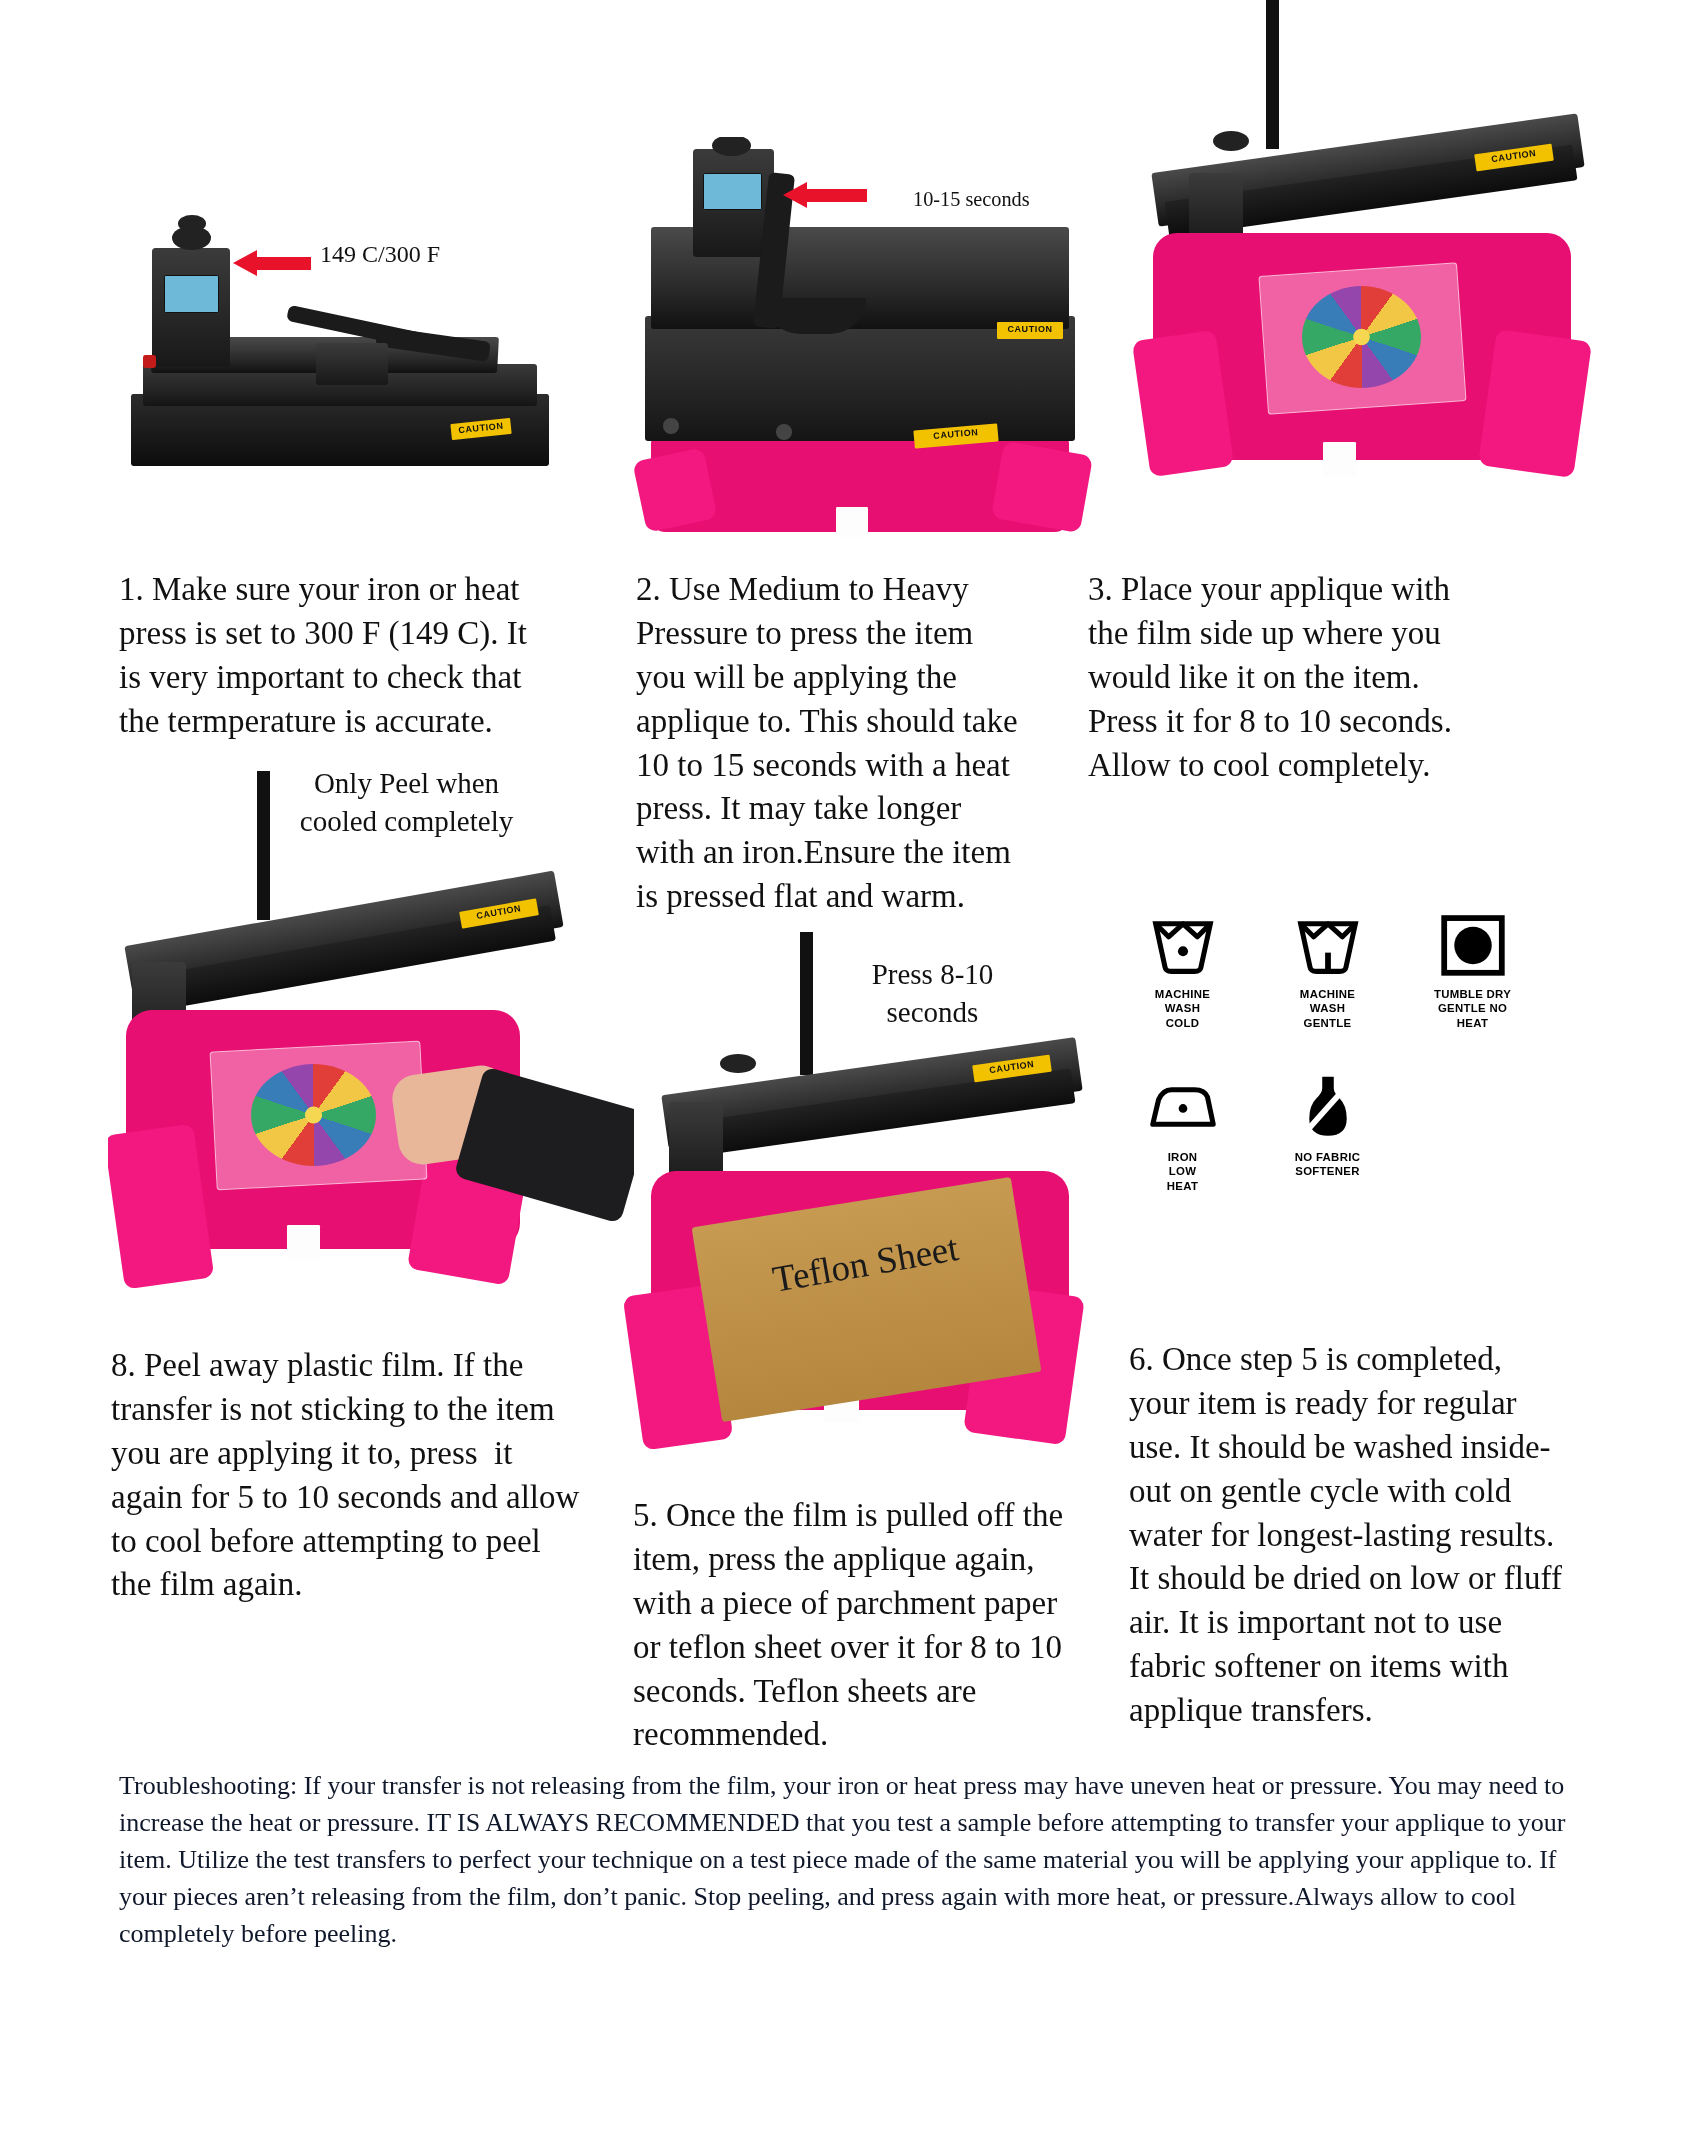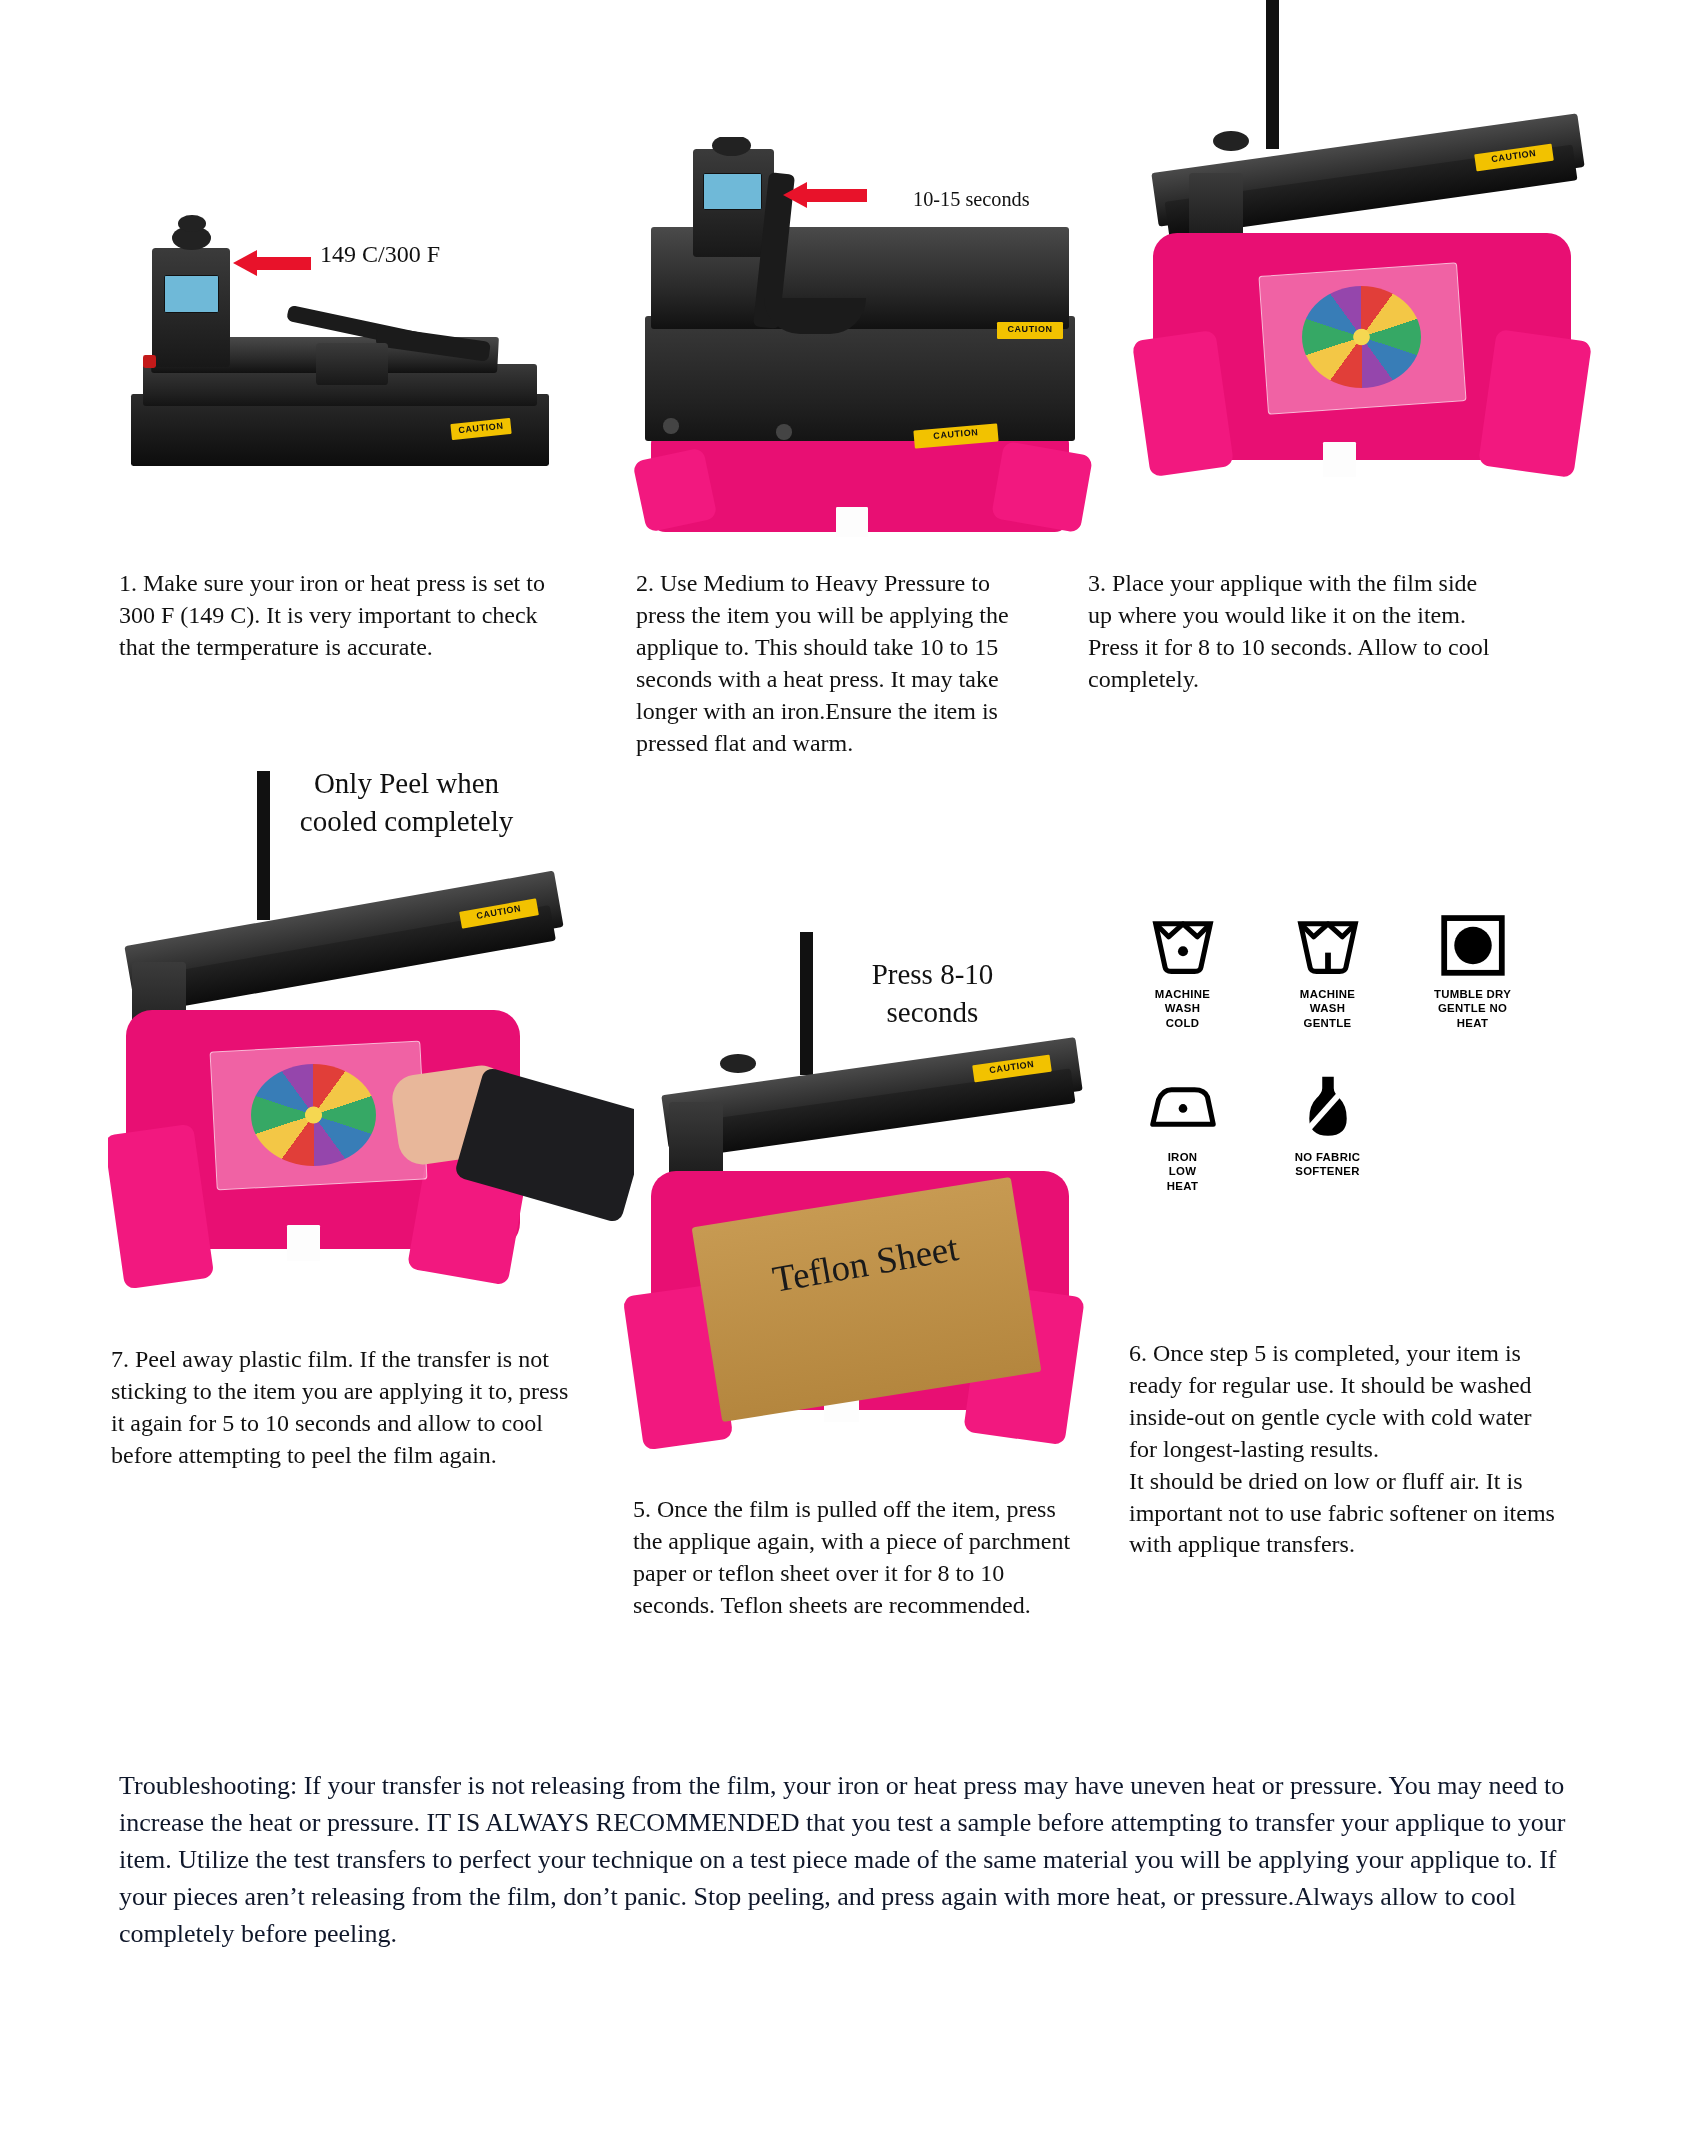--- a/index.html
+++ b/index.html
@@ -21,21 +21,21 @@
     left: 0; top: 0;
     width: 1703px;
     height: 2151px;
   }
 
   
   .abs { position: absolute; }
 
   .caption {
     font-family: "Liberation Serif", serif;
-    font-size: 24px;
+    font-size: 33px;
     line-height: 1.33;
     color: #111111;
     white-space: pre-wrap;
   }
 
   .annot {
     font-family: "Liberation Serif", serif;
     font-size: 24px;
     line-height: 1.3;
     color: #111111;
@@ -410,21 +410,21 @@
 SOFTENER</div>
     </div>
   </div>
 
   <p class="caption abs" style="left:119px; top:568px; width:430px; margin:0;">1. Make sure your iron or heat press is set to 300 F (149 C). It is very important to check that the termperature is accurate.</p>
 
   <p class="caption abs" style="left:636px; top:568px; width:388px; margin:0;">2. Use Medium to Heavy Pressure to press the item you will be applying the applique to. This should take 10 to 15 seconds with a heat press. It may take longer with an iron.Ensure the item is pressed flat and warm.</p>
 
   <p class="caption abs" style="left:1088px; top:568px; width:406px; margin:0;">3. Place your applique with the film side up where you would like it on the item. Press it for 8 to 10 seconds. Allow to cool completely.</p>
 
-  <p class="caption abs" style="left:111px; top:1344px; width:472px; margin:0;">7. Peel away plastic film. If the transfer is not sticking to the item you are applying it to, press  it again for 5 to 10 seconds and allow to cool before attempting to peel the film again.</p>
+  <p class="caption abs" style="left:111px; top:1344px; width:472px; margin:0;">8. Peel away plastic film. If the transfer is not sticking to the item you are applying it to, press  it again for 5 to 10 seconds and allow to cool before attempting to peel the film again.</p>
 
   <p class="caption abs" style="left:633px; top:1494px; width:454px; margin:0;">5. Once the film is pulled off the item, press the applique again, with a piece of parchment paper or teflon sheet over it for 8 to 10 seconds. Teflon sheets are recommended.</p>
 
   <p class="caption abs" style="left:1129px; top:1338px; width:436px; margin:0;">6. Once step 5 is completed, your item is ready for regular use. It should be washed inside-out on gentle cycle with cold water for longest-lasting results.
 It should be dried on low or fluff air. It is important not to use fabric softener on items with applique transfers.</p>
 
   <p class="footer-text abs" style="left:119px; top:1768px; width:1470px; margin:0;">Troubleshooting: If your transfer is not releasing from the film, your iron or heat press may have uneven heat or pressure. You may need to increase the heat or pressure. IT IS ALWAYS RECOMMENDED that you test a sample before attempting to transfer your applique to your item. Utilize the test transfers to perfect your technique on a test piece made of the same material you will be applying your applique to. If your pieces aren’t releasing from the film, don’t panic. Stop peeling, and press again with more heat, or pressure.Always allow to cool completely before peeling.</p>
 
 </div>
 

